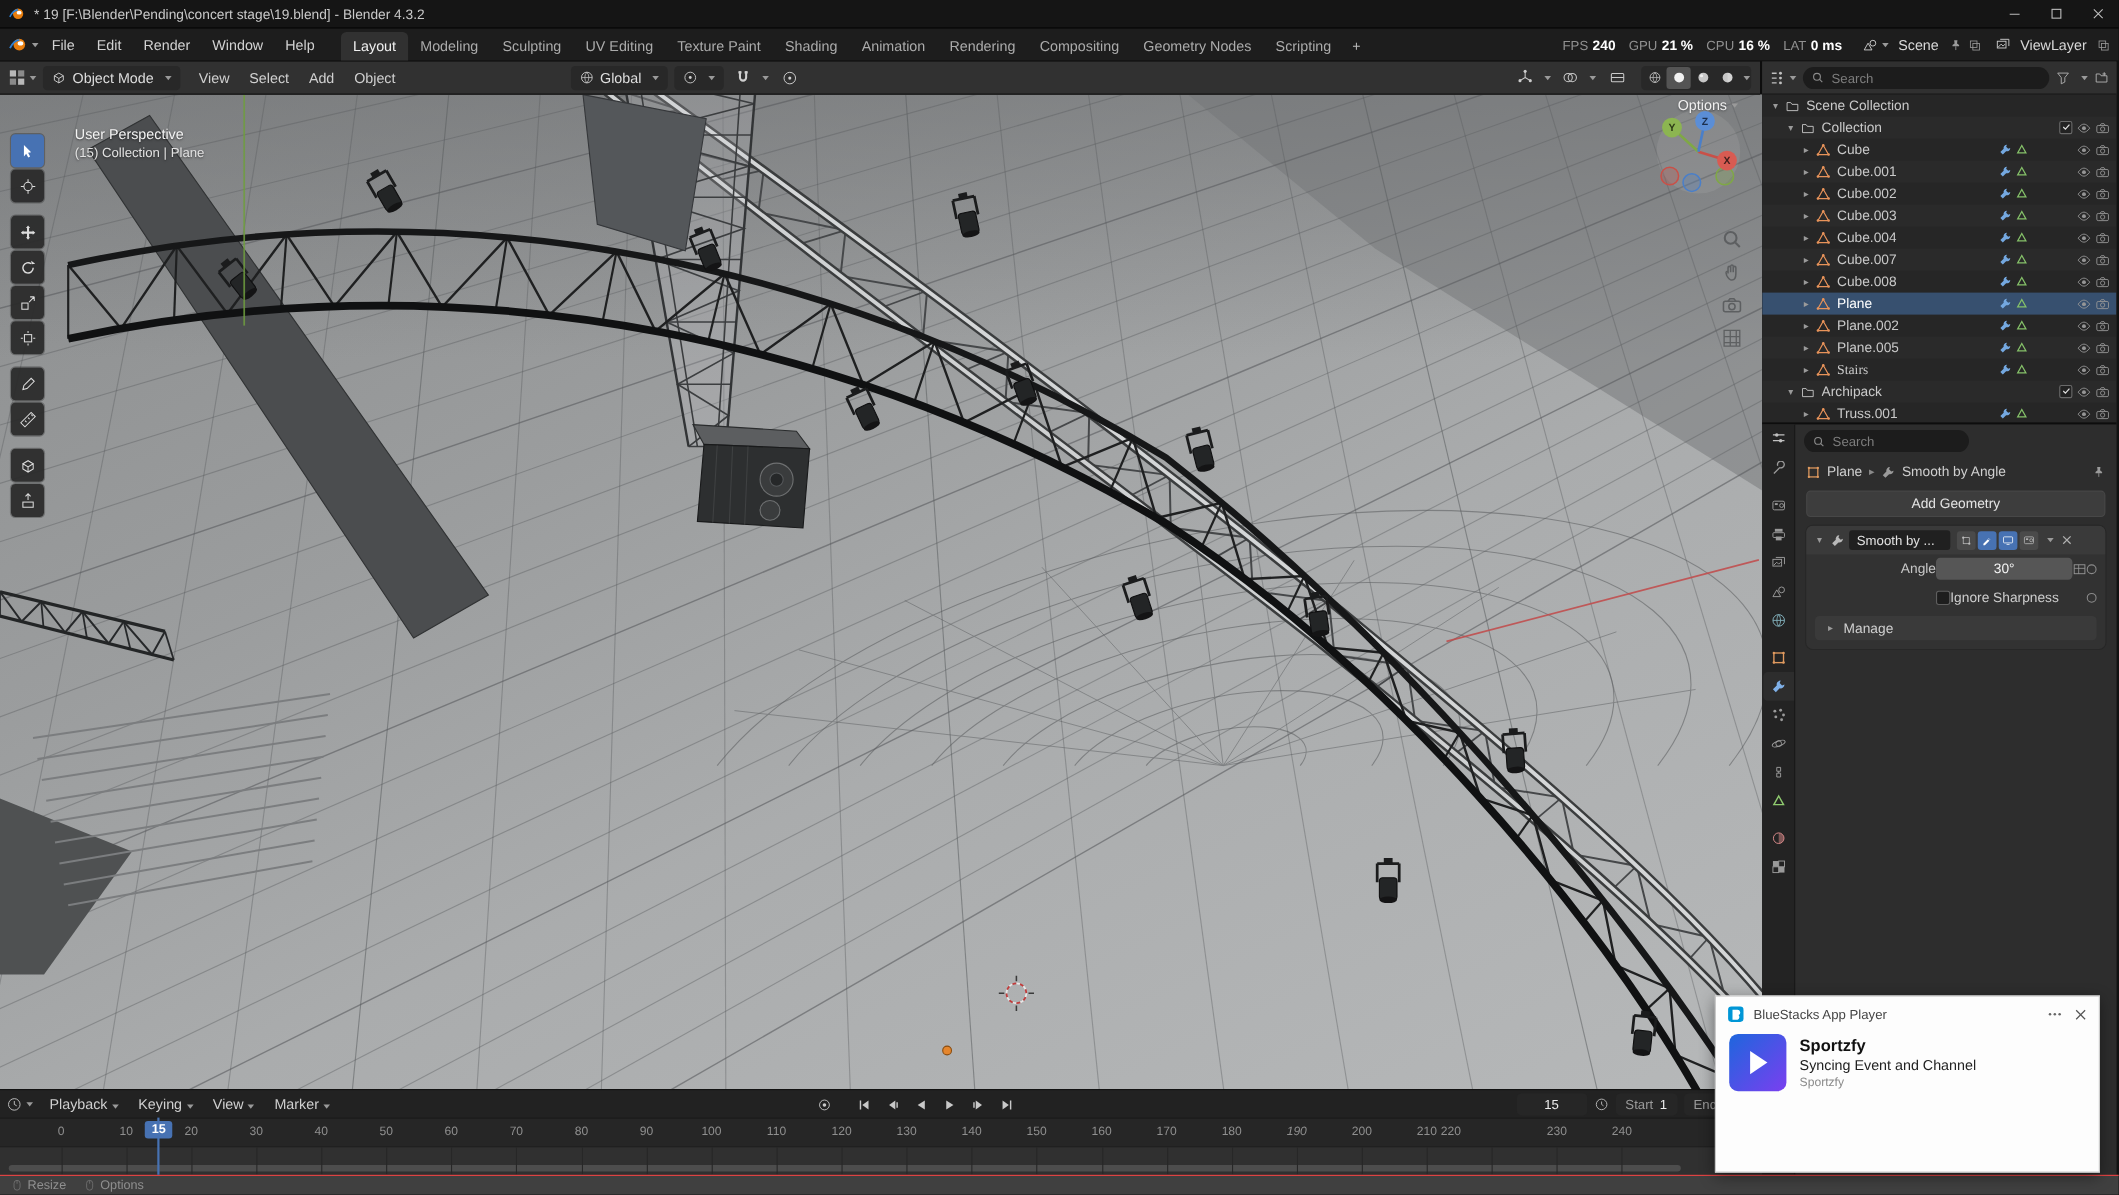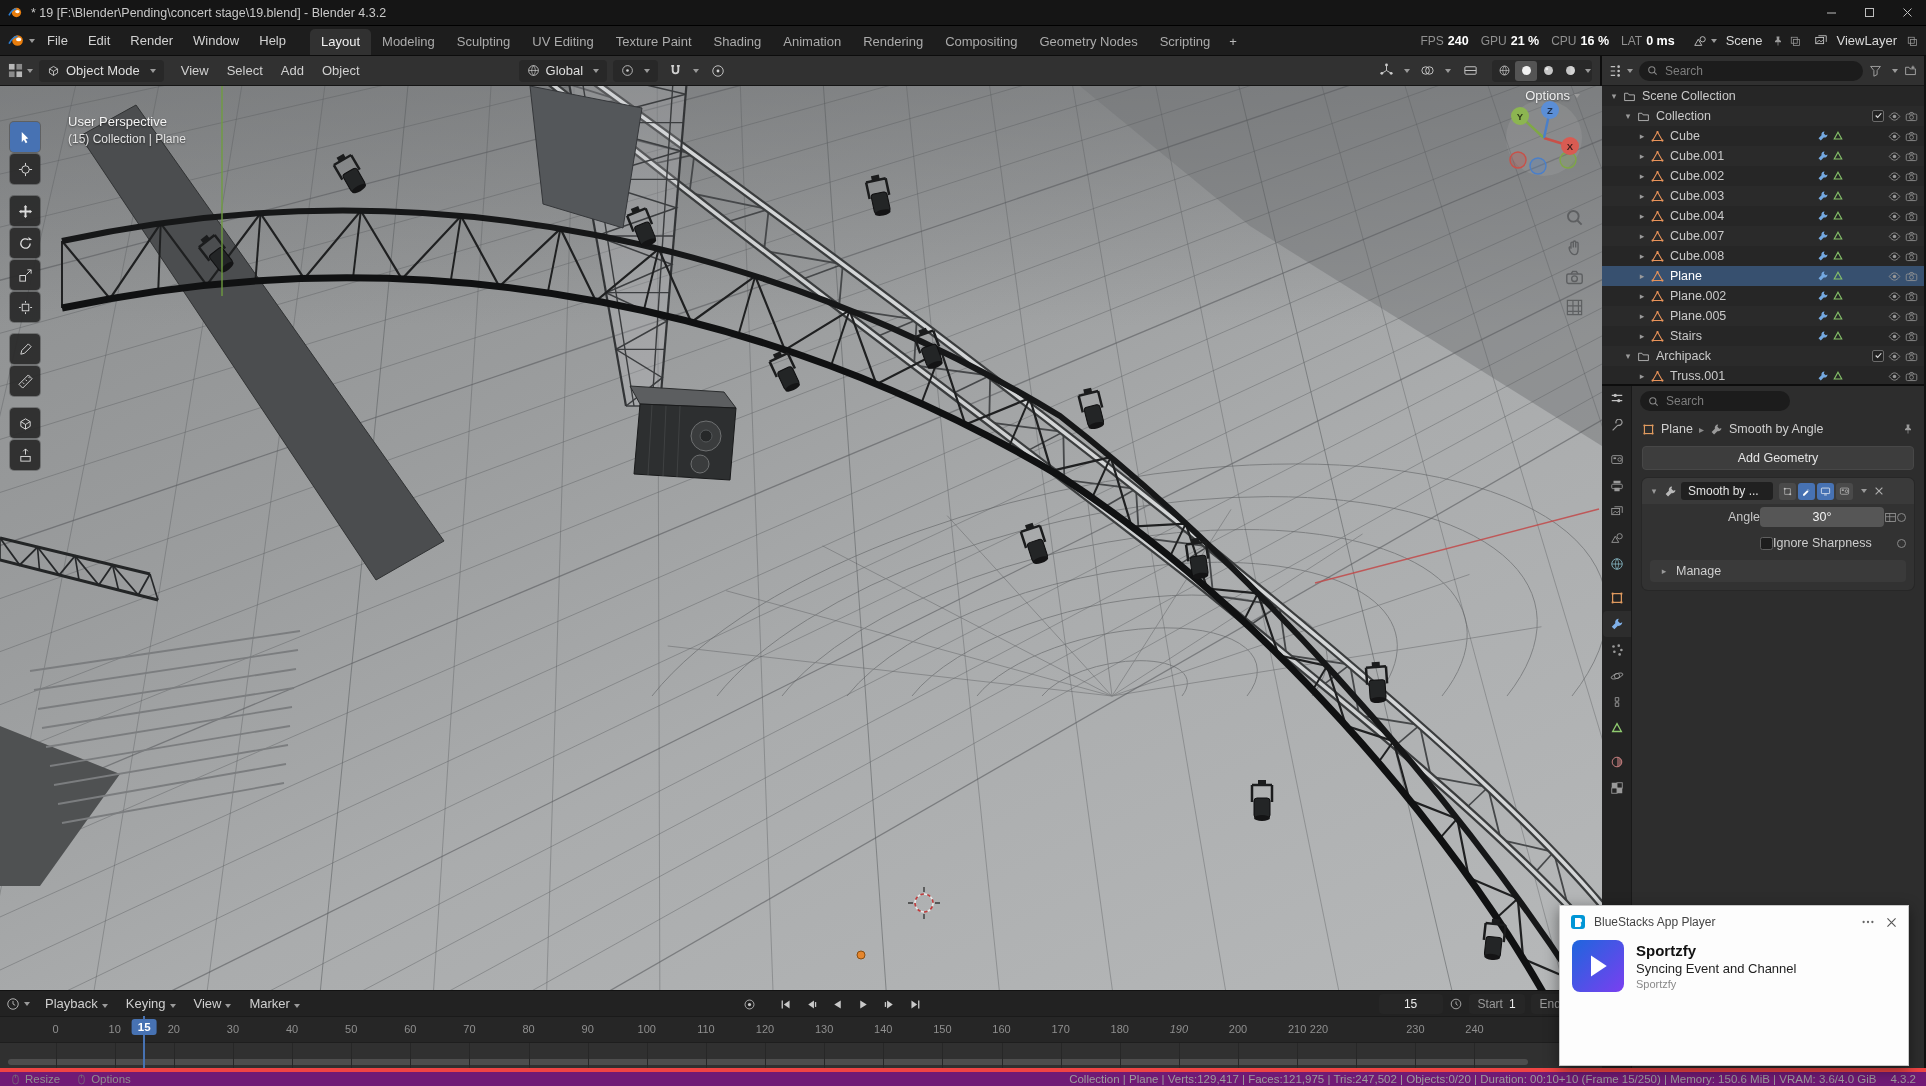--- a/index.html
+++ b/index.html
@@ -97,21 +97,21 @@
   .mod-name{background:#202020;border-radius:3px;height:18px;display:flex;align-items:center;padding:0 7px;color:#e2e2e2;font-size:12px;width:92px;white-space:nowrap;overflow:hidden;}
   .mod-toggle{width:17px;height:17px;border-radius:3px;display:flex;align-items:center;justify-content:center;color:#bdbdbd;background:#4a4a4a;}
   .mod-toggle.on{background:#4772b3;color:#fff;}
   .mod-row{height:26px;display:flex;align-items:center;padding:0 8px;gap:0;}
   .mod-label{width:110px;text-align:right;color:#c6c6c6;font-size:12.5px;}
   .slider-field{flex:1;height:20px;background:#565656;border-radius:4px;display:flex;align-items:center;justify-content:center;color:#f4f4f4;font-size:12.5px;}
   .deco-dot{width:9px;height:9px;border:1.5px solid #8a8a8a;border-radius:50%;}
   .cbox{width:13px;height:13px;background:#1e1e1e;border:1px solid #5f5f5f;border-radius:2.5px;}
   .subpanel{margin:4px 8px 8px;height:22px;background:#3a3a3a;border-radius:4px;display:flex;align-items:center;gap:6px;padding:0 8px;color:#cfcfcf;font-size:12.5px;}
   
-  #statusbar{position:absolute;left:0;top:1068px;width:1926px;height:18px;background:#701a75;border-top:4px solid #ef4444;display:flex;align-items:center;padding:0 10px;font-size:11.5px;color:#8f8f8f;}
+  #statusbar{position:absolute;left:0;top:1068px;width:1926px;height:18px;background:#404040;border-top:1px solid #ef4444;display:flex;align-items:center;padding:0 10px;font-size:11.5px;color:#8f8f8f;}
   .sb-hint{display:flex;align-items:center;gap:4px;margin-right:16px;}
   #sb-right{margin-left:auto;display:flex;align-items:center;gap:14px;color:#9c9c9c;white-space:nowrap;}
   
   #toast{position:absolute;left:1559px;top:905px;width:350px;height:161px;background:#fdfdfd;border:1px solid #c9c9c9;box-shadow:0 4px 14px rgba(0,0,0,.45);z-index:50;display:flex;flex-direction:column;}
   #toast-head{height:32px;display:flex;align-items:center;gap:8px;padding:0 10px;}
   #toast-appname{font-size:12px;color:#444;}
   #toast-headbtns{margin-left:auto;display:flex;gap:10px;color:#666;}
   #toast-body{display:flex;gap:12px;padding:2px 12px;align-items:center;}
   #toast-appicon{width:52px;height:52px;border-radius:8px;background:linear-gradient(135deg,#1e66dd,#7a3ff0);display:flex;align-items:center;justify-content:center;color:#fff;}
   #toast-title{font-size:15px;font-weight:700;color:#111;}
@@ -1314,21 +1314,21 @@
           <div class="ol-row" style="padding-left: 34px;">
             <span class="ol-ex">▸</span>
             <span class="icon" style="color: rgb(232, 147, 90);">
               <svg width="13" height="13" viewBox="0 0 16 16">
                 <path d="M8 2.5L14 13H2z" fill="none" stroke="currentColor" stroke-width="1.3"></path>
                 <circle cx="8" cy="2.5" r="1.4" fill="currentColor"></circle>
                 <circle cx="14" cy="13" r="1.4" fill="currentColor"></circle>
                 <circle cx="2" cy="13" r="1.4" fill="currentColor"></circle>
               </svg>
             </span>
-            <span class="ol-label" style="margin-left: 3px;">Stairs</span>
+            <span class="ol-label" style="margin-left: 3px; font-family: Liberation Serif, serif;">Stairs</span>
             <span class="ol-badges">
               <span class="icon" style="color: rgb(116, 168, 224);">
                 <svg width="12" height="12" viewBox="0 0 16 16">
                   <path d="M10 2a4 4 0 0 0-4 5L2 11l3 3 4-4a4 4 0 0 0 5-4l-2.5 1L9 4.5z" fill="currentColor"></path>
                 </svg>
               </span>
               <span class="icon" style="color: rgb(133, 193, 105);">
                 <svg width="12" height="12" viewBox="0 0 16 16">
                   <path d="M8 3l5 9H3z" fill="none" stroke="currentColor" stroke-width="1.5"></path>
                 </svg>
@@ -1651,24 +1651,20 @@
       <span class="sb-hint">
         <span class="icon" style="color: rgb(119, 119, 119);">
           <svg width="11" height="11" viewBox="0 0 16 16">
             <rect x="4" y="1.5" width="8" height="13" rx="4" fill="none" stroke="currentColor"></rect>
             <path d="M8 1.5V6" stroke="currentColor"></path>
           </svg>
         </span>
         <span>Options</span>
       </span>
     </div>
-  <div id="sb-right">
-    <span>Collection | Plane | Verts:129,417 | Faces:121,975 | Tris:247,502 | Objects:0/20 | Duration: 00:10+10 (Frame 15/250) | Memory: 150.6 MiB | VRAM: 3.6/4.0 GiB</span>
-    <span>4.3.2</span>
-  </div>
 </div>
 
 <div id="toast">
   <div id="toast-head">
     <span class="icon">
         <svg width="16" height="16" viewBox="0 0 16 16">
           <rect x="1" y="1" width="14" height="14" rx="3" fill="#0096d6"></rect>
           <path d="M5 4h4.5a2.5 2.5 0 0 1 1 4.8A2.6 2.6 0 0 1 9.6 13H5z" fill="#fff"></path>
         </svg>
       </span>

